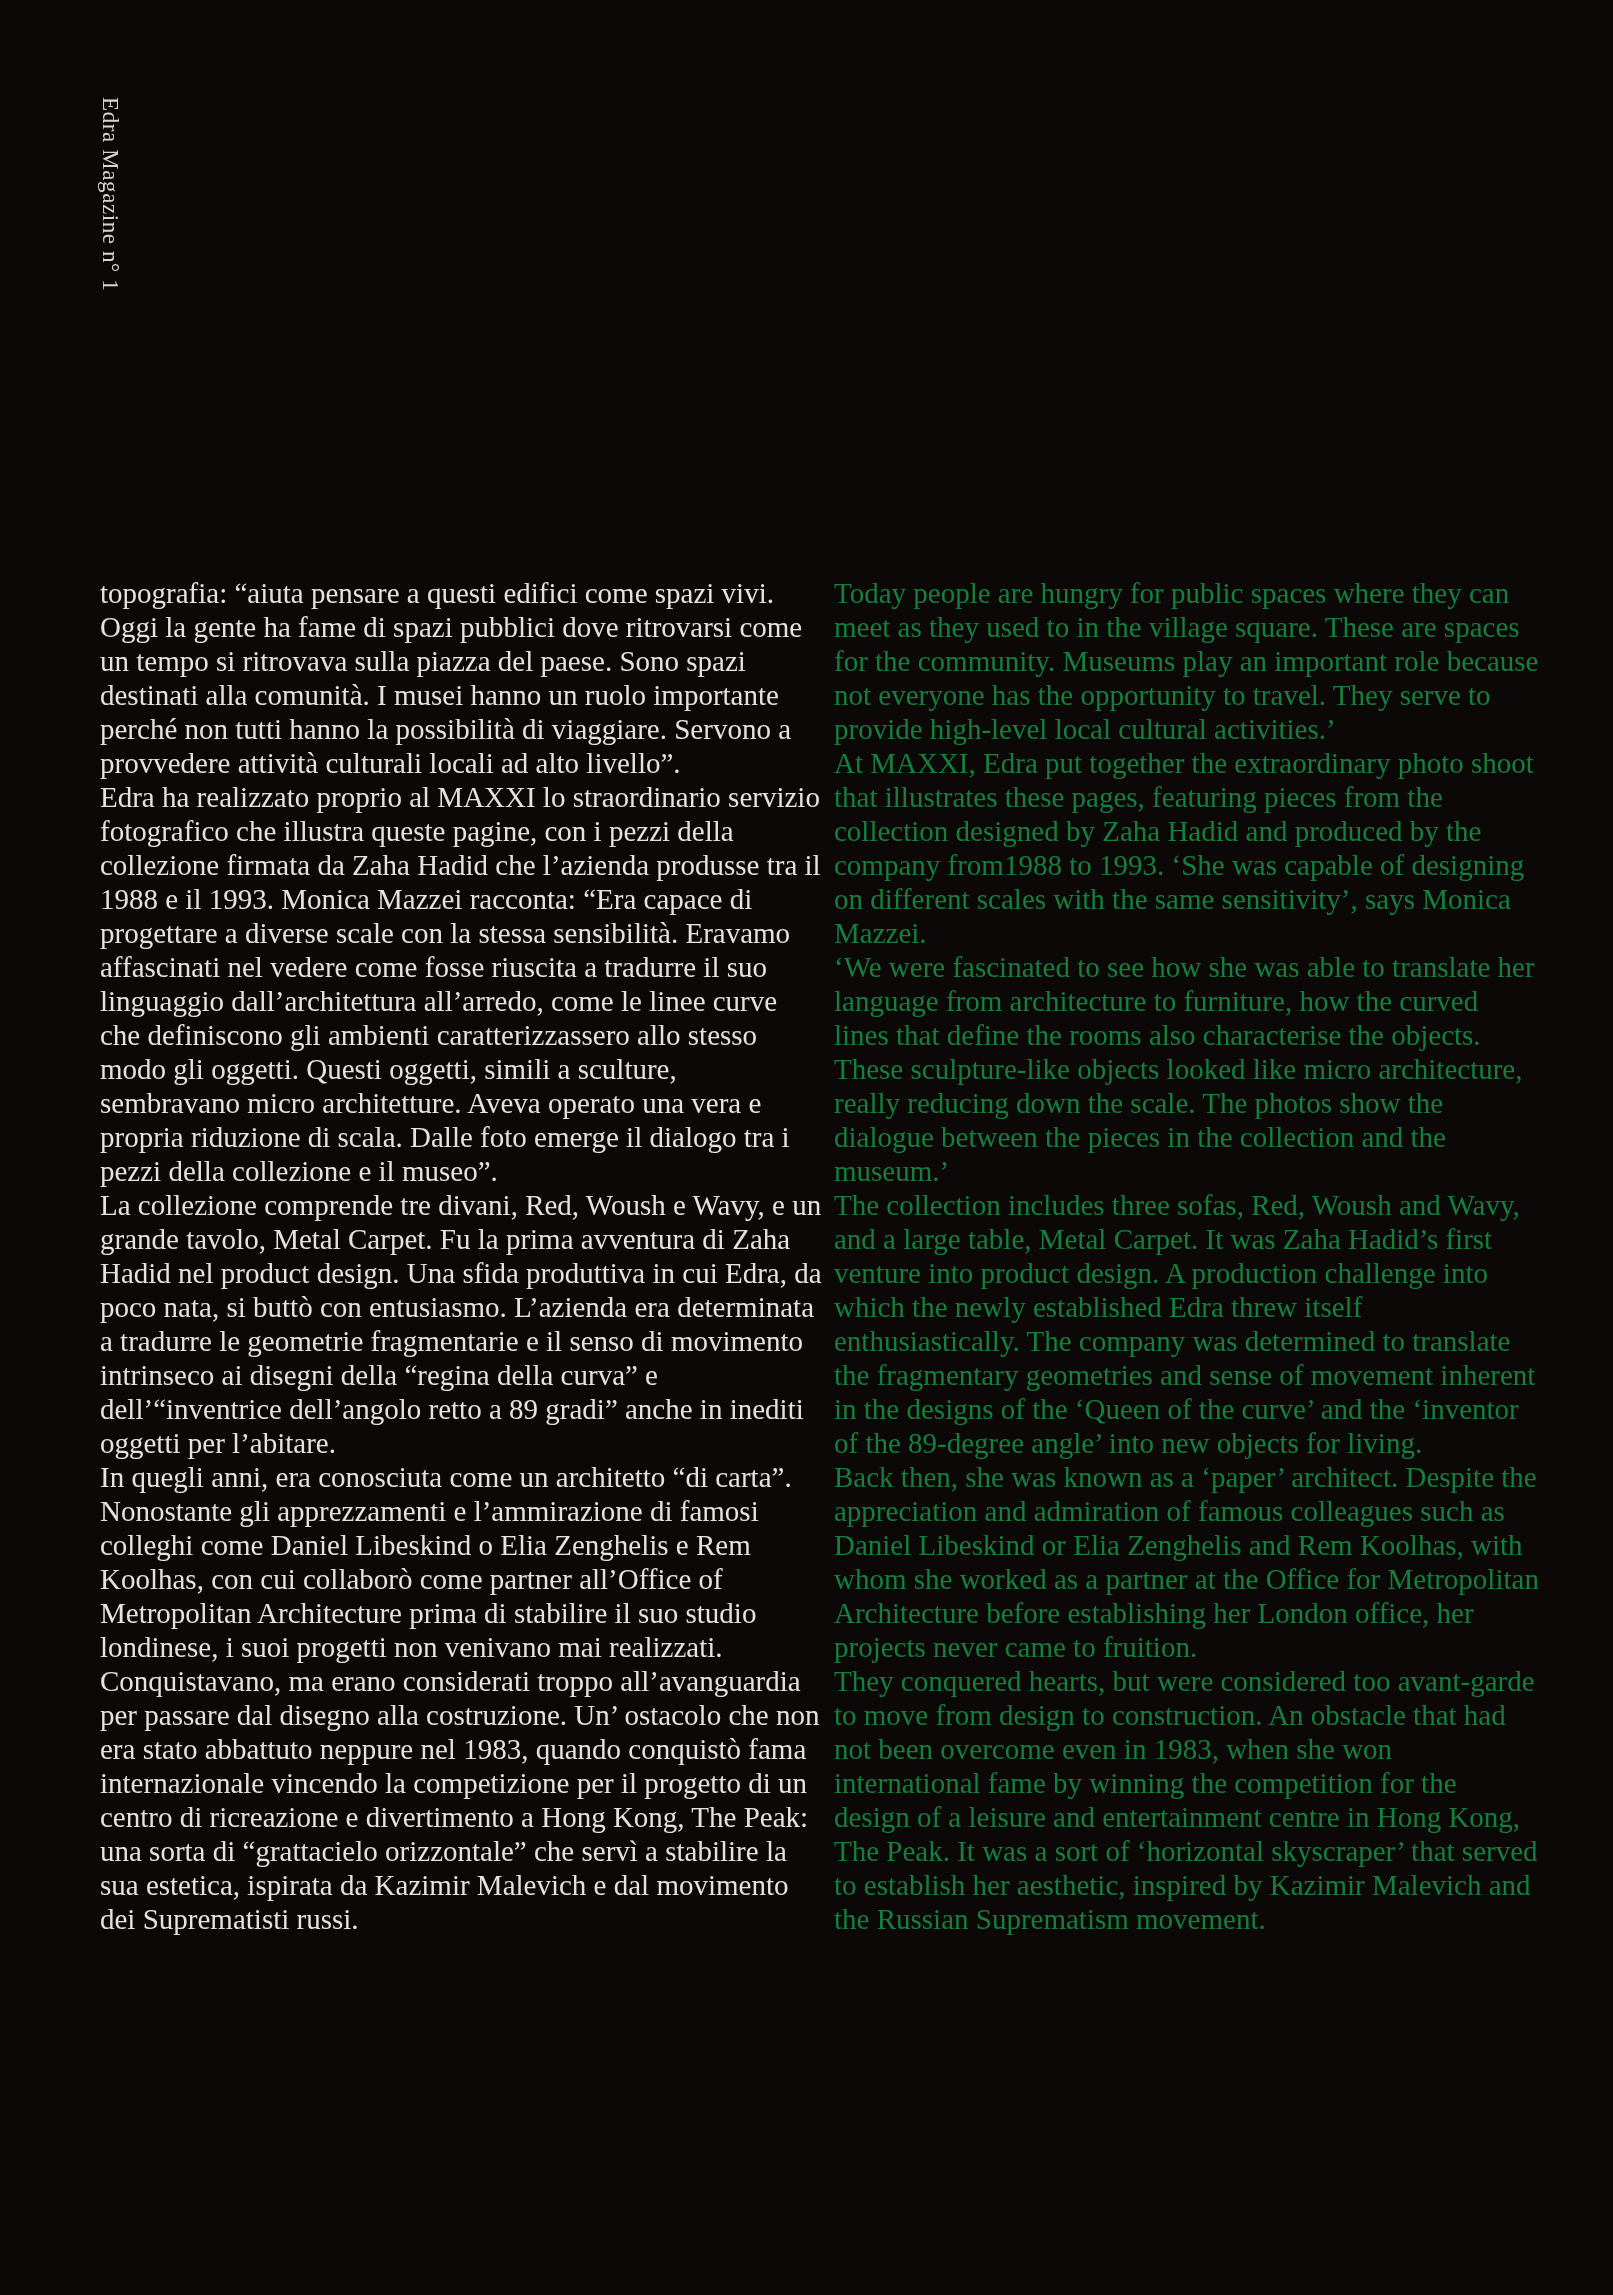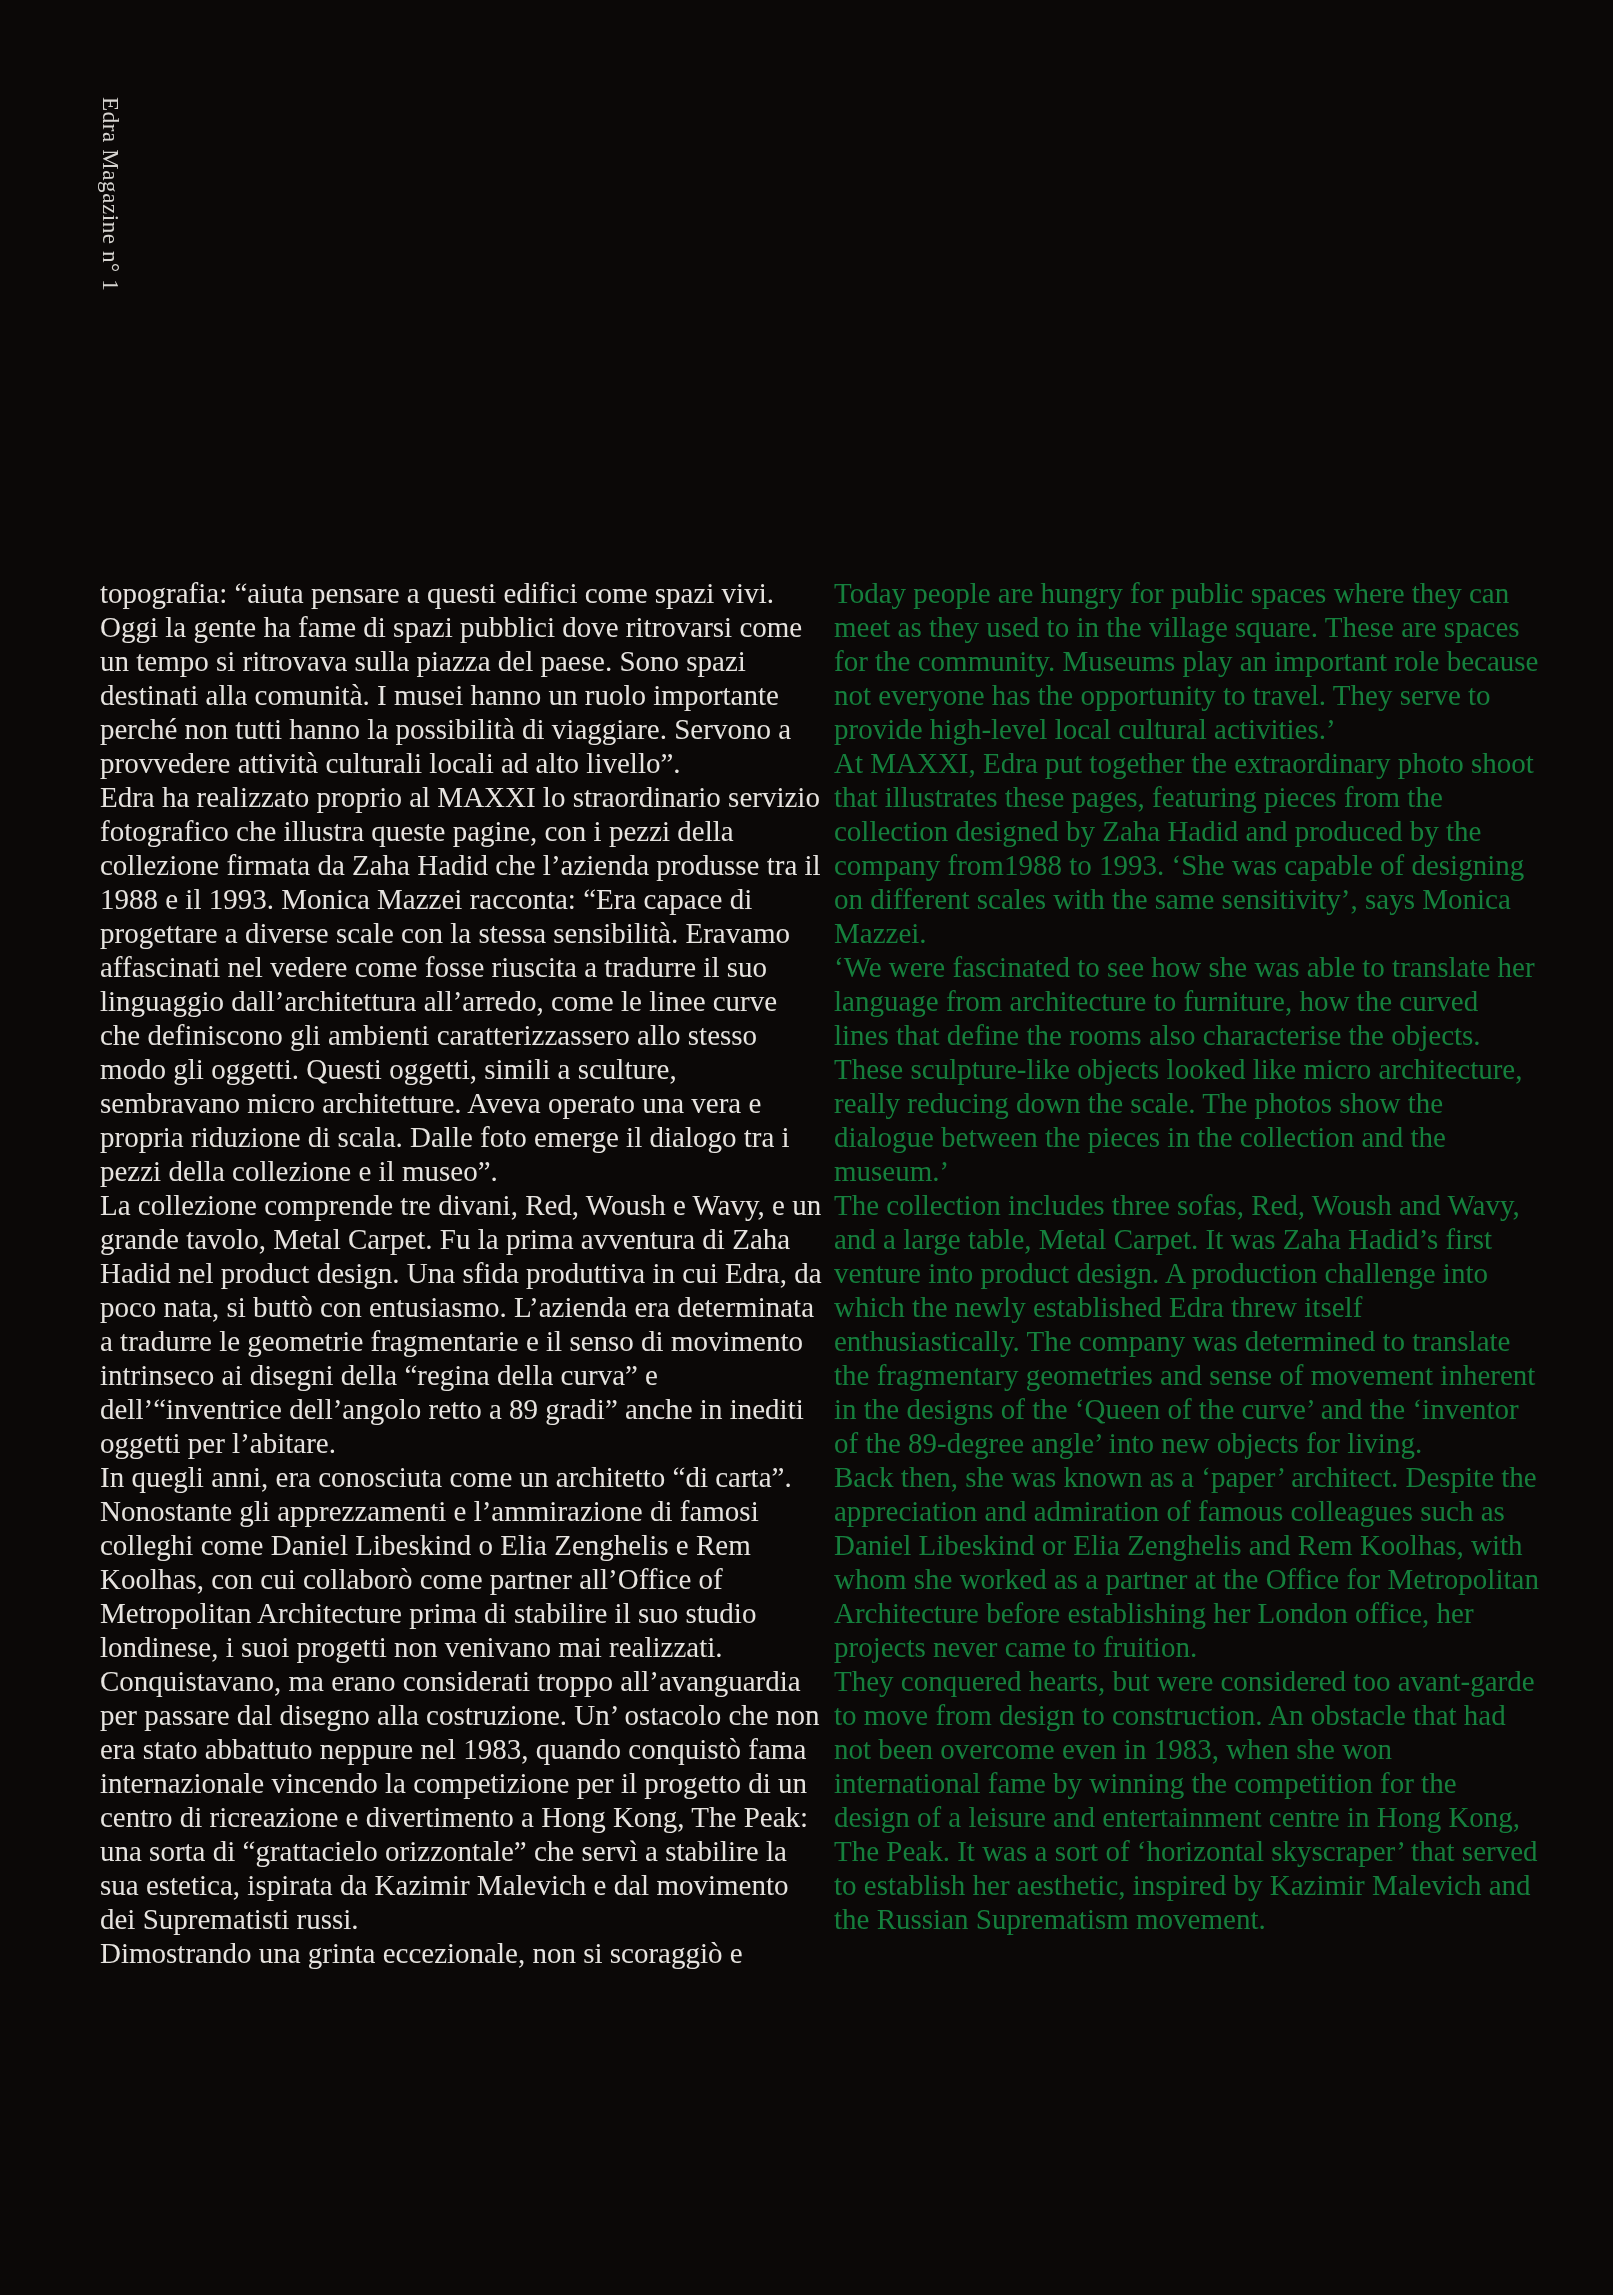--- a/index.html
+++ b/index.html
@@ -76,21 +76,20 @@
 
 <div class="page">
 
   <div class="spine">Edra Magazine n° 1</div>
 
   <div class="col col-it">
     <p>topografia: “aiuta pensare a questi edifici come spazi vivi. Oggi la gente ha fame di spazi pubblici dove ritrovarsi come un tempo si ritrovava sulla piazza del paese. Sono spazi destinati alla comunità. I musei hanno un ruolo importante perché non tutti hanno la possibilità di viaggiare. Servono a provvedere attività culturali locali ad alto livello”.</p>
     <p>Edra ha realizzato proprio al MAXXI lo straordinario servizio fotografico che illustra queste pagine, con i pezzi della collezione firmata da Zaha Hadid che l’azienda produsse tra il 1988 e il 1993. Monica Mazzei racconta: “Era capace di progettare a diverse scale con la stessa sensibilità. Eravamo affascinati nel vedere come fosse riuscita a tradurre il suo linguaggio dall’architettura all’arredo, come le linee curve che definiscono gli ambienti caratterizzassero allo stesso modo gli oggetti. Questi oggetti, simili a sculture, sembravano micro architetture. Aveva operato una vera e propria riduzione di scala. Dalle foto emerge il dialogo tra i pezzi della collezione e il museo”.</p>
     <p>La collezione comprende tre divani, Red, Woush e Wavy, e un grande tavolo, Metal Carpet. Fu la prima avventura di Zaha Hadid nel product design. Una sfida produttiva in cui Edra, da poco nata, si buttò con entusiasmo. L’azienda era determinata a tradurre le geometrie fragmentarie e il senso di movimento intrinseco ai disegni della “regina della curva” e dell’“inventrice dell’angolo retto a 89 gradi” anche in inediti oggetti per l’abitare.</p>
     <p>In quegli anni, era conosciuta come un architetto “di carta”. Nonostante gli apprezzamenti e l’ammirazione di famosi colleghi come Daniel Libeskind o Elia Zenghelis e Rem Koolhas, con cui collaborò come partner all’Office of Metropolitan Architecture prima di stabilire il suo studio londinese, i suoi progetti non venivano mai realizzati. Conquistavano, ma erano considerati troppo all’avanguardia per passare dal disegno alla costruzione. Un’ ostacolo che non era stato abbattuto neppure nel 1983, quando conquistò fama internazionale vincendo la competizione per il progetto di un centro di ricreazione e divertimento a Hong Kong, The Peak: una sorta di “grattacielo orizzontale” che servì a stabilire la sua estetica, ispirata da Kazimir Malevich e dal movimento dei Suprematisti russi.</p>
-    <p>Dimostrando una grinta eccezionale, non si scoraggiò e</p>
   </div>
 
   <div class="col col-en">
     <p>Today people are hungry for public spaces where they can meet as they used to in the village square. These are spaces for the community. Museums play an important role because not everyone has the opportunity to travel. They serve to provide high-level local cultural activities.’</p>
     <p>At MAXXI, Edra put together the extraordinary photo shoot that illustrates these pages, featuring pieces from the collection designed by Zaha Hadid and produced by the company from1988 to 1993. ‘She was capable of designing on different scales with the same sensitivity’, says Monica Mazzei.</p>
     <p>‘We were fascinated to see how she was able to translate her language from architecture to furniture, how the curved lines that define the rooms also characterise the objects. These sculpture-like objects looked like micro architecture, really reducing down the scale. The photos show the dialogue between the pieces in the collection and the museum.’</p>
     <p>The collection includes three sofas, Red, Woush and Wavy, and a large table, Metal Carpet. It was Zaha Hadid’s first venture into product design. A production challenge into which the newly established Edra threw itself enthusiastically. The company was determined to translate the fragmentary geometries and sense of movement inherent in the designs of the ‘Queen of the curve’ and the ‘inventor of the 89-degree angle’ into new objects for living.</p>
     <p>Back then, she was known as a ‘paper’ architect. Despite the appreciation and admiration of famous colleagues such as Daniel Libeskind or Elia Zenghelis and Rem Koolhas, with whom she worked as a partner at the Office for Metropolitan Architecture before establishing her London office, her projects never came to fruition.</p>
     <p>They conquered hearts, but were considered too avant-garde to move from design to construction. An obstacle that had not been overcome even in 1983, when she won international fame by winning the competition for the design of a leisure and entertainment centre in Hong Kong, The Peak. It was a sort of ‘horizontal skyscraper’ that served to establish her aesthetic, inspired by Kazimir Malevich and the Russian Suprematism movement.</p>
   </div>

